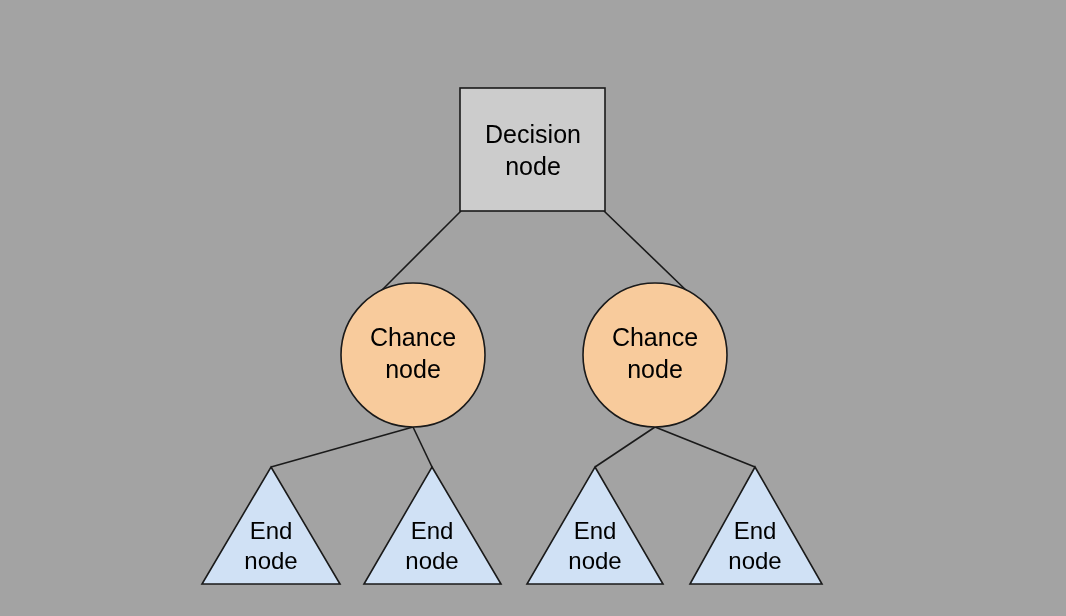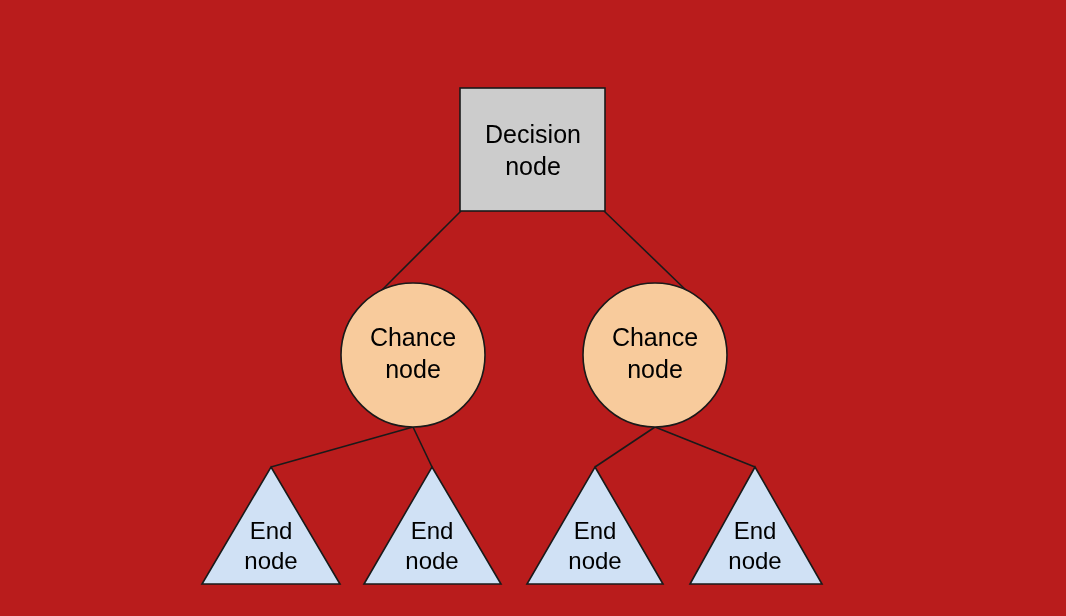--- a/index.html
+++ b/index.html
@@ -10,21 +10,21 @@
   body {
     width: 1066px;
     height: 616px;
     font-family: "Liberation Sans", sans-serif;
     overflow: hidden;
   }
   #diagram-canvas {
     position: relative;
     width: 1066px;
     height: 616px;
-    background: #b91c1c;
+    background: #a3a3a3;
   }
   svg#tree-svg {
     display: block;
     width: 1066px;
     height: 616px;
   }
   .node-shape {
     stroke: #1a1a1a;
     stroke-width: 1.6;
     stroke-linejoin: miter;

